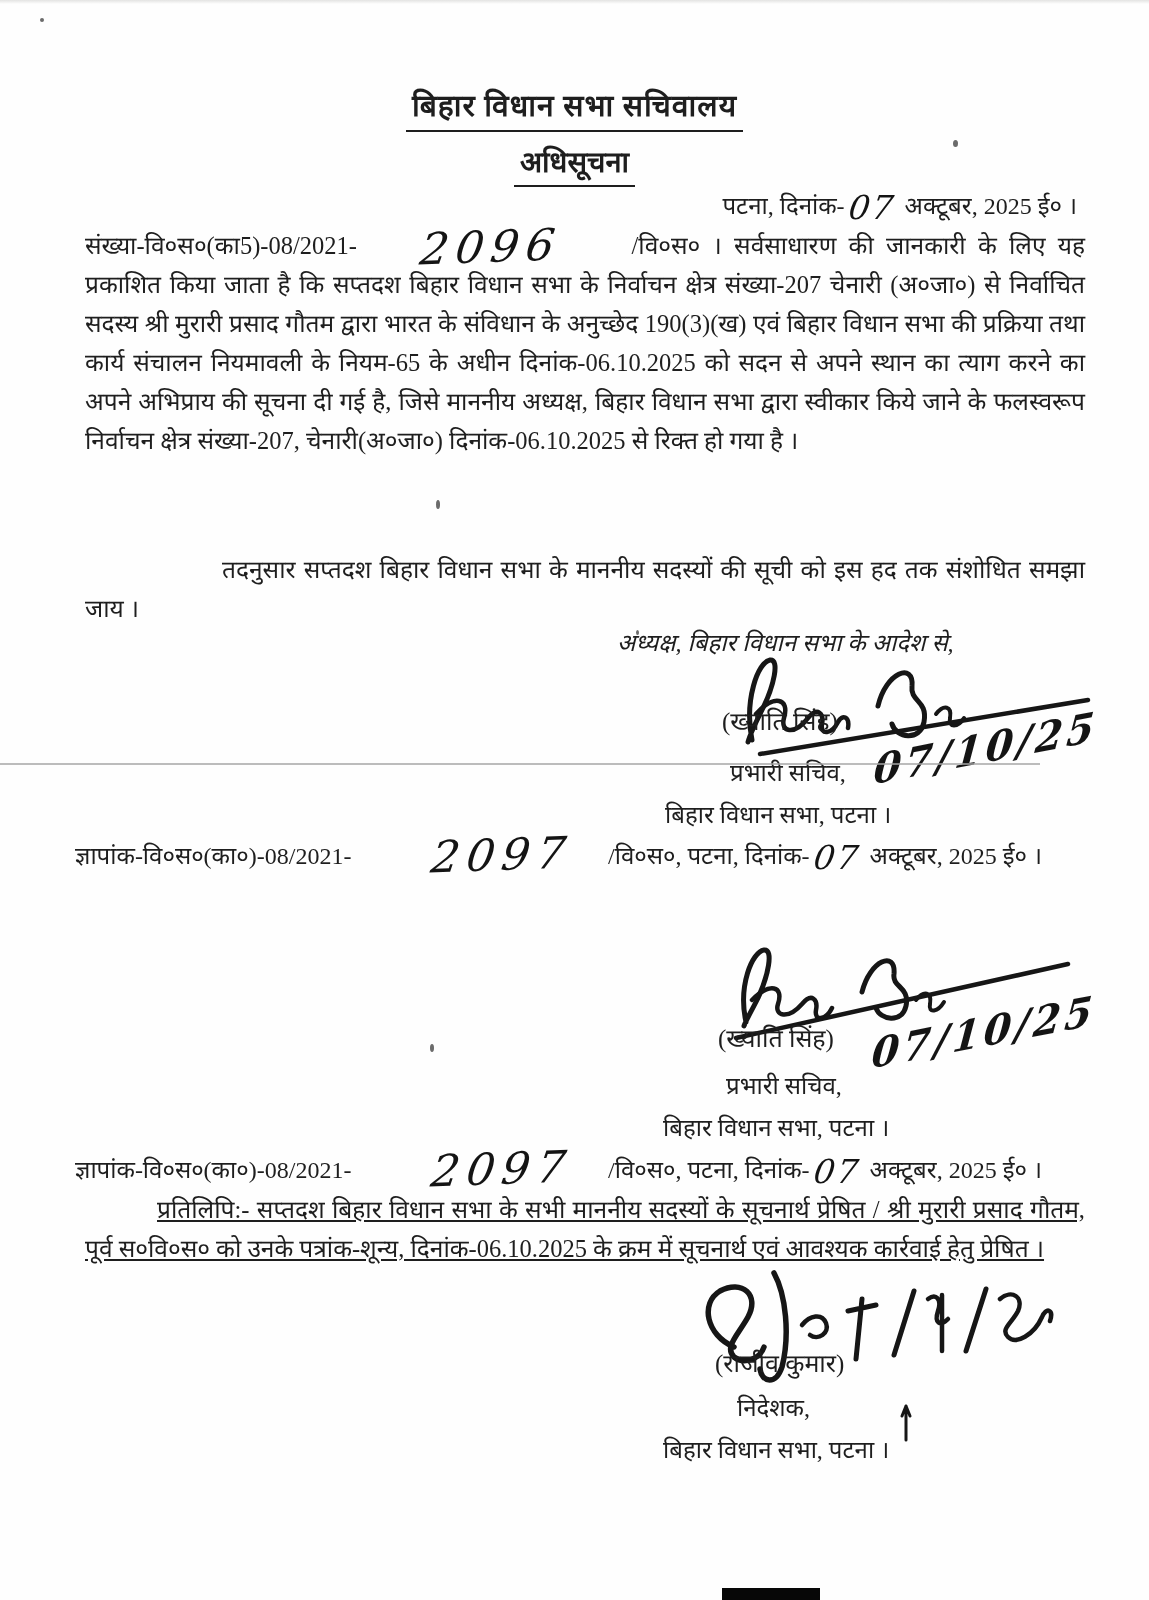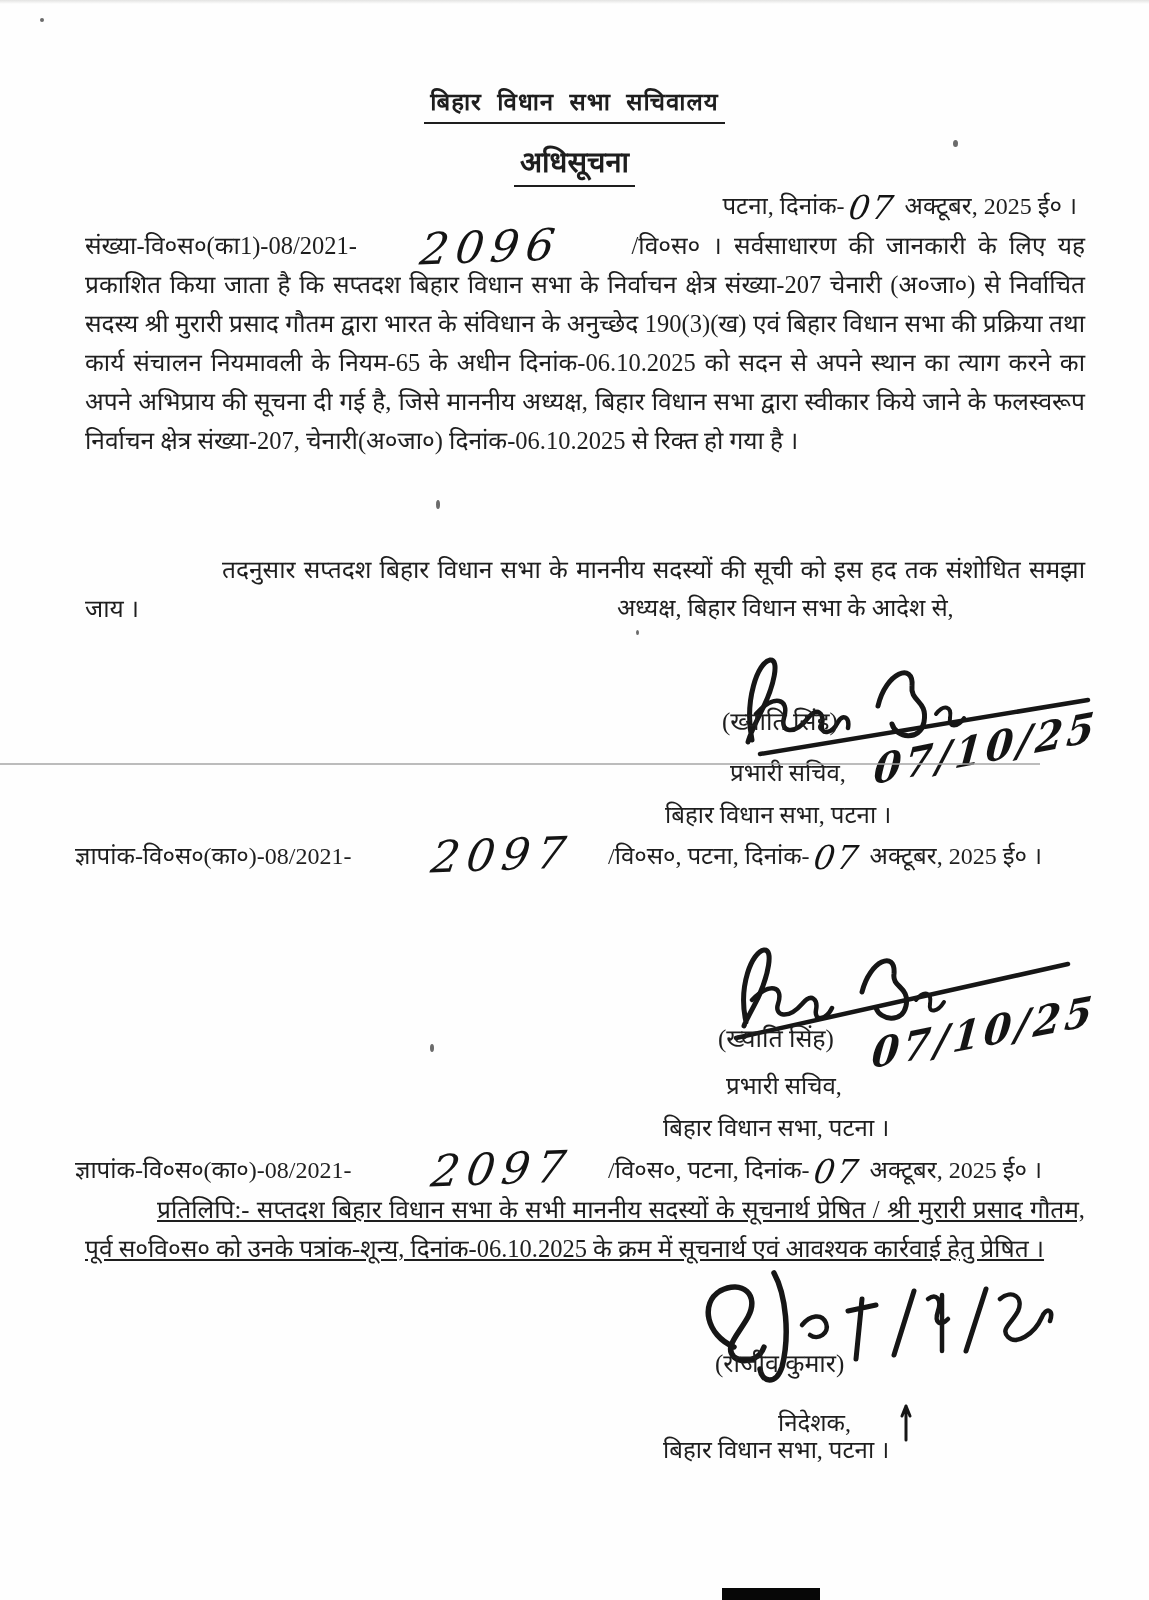--- a/index.html
+++ b/index.html
@@ -11,21 +11,21 @@
     font-family:"Liberation Serif","DejaVu Serif",serif;
     color:#1e1e1e;
     overflow:hidden;
   }
   .page::before{
     content:"";position:absolute;left:0;top:0;width:100%;height:4px;
     background:linear-gradient(#d8d8d6,#fefefe);opacity:.7;
   }
   .abs{position:absolute;}
   .center{left:0;width:100%;text-align:center;}
-  .title{font-size:24px;font-weight:bold;letter-spacing:1px;font-family:Liberation Mono, monospace;}
+  .title{font-size:30px;font-weight:bold;letter-spacing:1px;}
   .title .u, .subtitle .u{
     display:inline-block;border-bottom:2.5px solid #1e1e1e;padding:0 6px 5px 6px;
   }
   .subtitle{font-size:29px;font-weight:bold;}
   .body-text{font-size:24.5px;line-height:39px;text-align:justify;}
   .row-text{font-size:24px;white-space:nowrap;}
   .hw{
     font-family:"DejaVu Serif","Liberation Serif",serif;
     font-style:italic;color:#141414;
   }
@@ -61,28 +61,28 @@
   <div class="abs center subtitle" style="top:141px;">
     <span class="u">अधिसूचना</span>
   </div>
 
   <div class="abs row-text" style="top:188px;right:72px;text-align:right;">
     <span>पटना, दिनांक-</span><span class="hw hw-day">07</span>
     <span>अक्टूबर, 2025 ई० ।</span>
   </div>
 
   <div class="abs body-text" style="top:226px;left:85px;width:1000px;">
-    <span>संख्या-वि०स०(का1)-08/2021-</span>
+    <span>संख्या-वि०स०(का5)-08/2021-</span>
     <span class="hw hw-num" style="margin:0 58px 0 52px;">2096</span>
     <span>/वि०स० । सर्वसाधारण की जानकारी के लिए यह प्रकाशित किया जाता है कि सप्तदश बिहार विधान सभा के निर्वाचन क्षेत्र संख्या-207 चेनारी (अ०जा०) से निर्वाचित सदस्य श्री मुरारी प्रसाद गौतम द्वारा भारत के संविधान के अनुच्छेद 190(3)(ख) एवं बिहार विधान सभा की प्रक्रिया तथा कार्य संचालन नियमावली के नियम-65 के अधीन दिनांक-06.10.2025 को सदन से अपने स्थान का त्याग करने का अपने अभिप्राय की सूचना दी गई है, जिसे माननीय अध्यक्ष, बिहार विधान सभा द्वारा स्वीकार किये जाने के फलस्वरूप निर्वाचन क्षेत्र संख्या-207, चेनारी(अ०जा०) दिनांक-06.10.2025 से रिक्त हो गया है ।</span>
   </div>
 
   <div class="abs body-text" style="top:550px;left:85px;width:1000px;text-indent:137px;">तदनुसार सप्तदश बिहार विधान सभा के माननीय सदस्यों की सूची को इस हद तक संशोधित समझा जाय ।</div>
 
-  <div class="abs row-text" style="top:590px;left:617px;">अध्यक्ष, बिहार विधान सभा के आदेश से,</div>
+  <div class="abs row-text" style="top:625px;left:617px;font-style:italic;">अध्यक्ष, बिहार विधान सभा के आदेश से,</div>
 
   <svg class="abs sig-svg" style="top:648px;left:700px;" width="400" height="140" viewBox="0 0 400 140">
     <path d="M52,92 C44,52 58,14 70,12 C80,11 74,38 62,62 C55,76 50,86 48,94" stroke-width="5"></path>
     <path d="M56,66 C74,46 90,50 84,70 C80,84 94,88 108,70 C118,58 124,66 122,76 C120,88 132,86 138,74 C142,66 150,68 148,80" stroke-width="4.5"></path>
     <path d="M178,58 C186,24 214,14 212,38 C210,54 228,52 224,74 C220,94 196,90 192,76" stroke-width="5"></path>
     <path d="M236,66 C244,56 252,58 250,70 C248,80 258,80 264,70" stroke-width="4"></path>
     <path d="M60,106 L388,52" stroke-width="4.5"></path>
   </svg>
   <div class="abs hw hw-date" style="top:728px;left:872px;">07/10/25</div>
   <div class="abs row-text" style="top:703px;left:722px;font-size:25px;">(ख्याति सिंह)</div>
@@ -124,21 +124,21 @@
     <path d="M44,92 C16,80 10,48 30,36 C52,24 70,40 58,62 C48,80 34,92 44,102 C54,110 70,104 74,92" stroke-width="5.5"></path>
     <path d="M84,18 C96,40 100,80 92,112 C86,130 72,128 70,114" stroke-width="5.5"></path>
     <path d="M112,70 C120,60 132,58 136,68 C140,78 128,86 120,80" stroke-width="4.5"></path>
     <path d="M158,56 L186,50 M172,44 L166,104" stroke-width="5"></path>
     <path d="M204,100 L224,36" stroke-width="5"></path>
     <path d="M238,44 C246,38 252,44 248,56 C244,68 250,72 258,64 M252,40 L252,96" stroke-width="4.5"></path>
     <path d="M276,96 L296,34" stroke-width="5"></path>
     <path d="M310,44 C322,34 334,42 328,56 C322,68 310,74 318,82 C326,90 344,80 352,62 C356,52 364,54 360,66" stroke-width="4.5"></path>
   </svg>
   <div class="abs row-text" style="top:1345px;left:715px;font-size:25px;">(राजीव कुमार)</div>
-  <div class="abs row-text" style="top:1390px;left:778px;margin-top:15px;">निदेशक,</div>
+  <div class="abs row-text" style="top:1390px;left:737px;">निदेशक,</div>
   <div class="abs row-text" style="top:1432px;left:663px;">बिहार विधान सभा, पटना ।</div>
 
   <svg class="abs sig-svg" style="top:1402px;left:898px;" width="16" height="40" viewBox="0 0 16 40">
     <path d="M8,38 L8,8 M8,4 L4,14 M8,4 L12,14" stroke-width="3"></path>
   </svg>
 
   <div class="speck" style="top:18px;left:40px;width:4px;height:4px;"></div>
   <div class="speck" style="top:140px;left:953px;width:5px;height:7px;"></div>
   <div class="speck" style="top:500px;left:436px;width:4px;height:9px;"></div>
   <div class="speck" style="top:1044px;left:430px;width:4px;height:8px;"></div>

